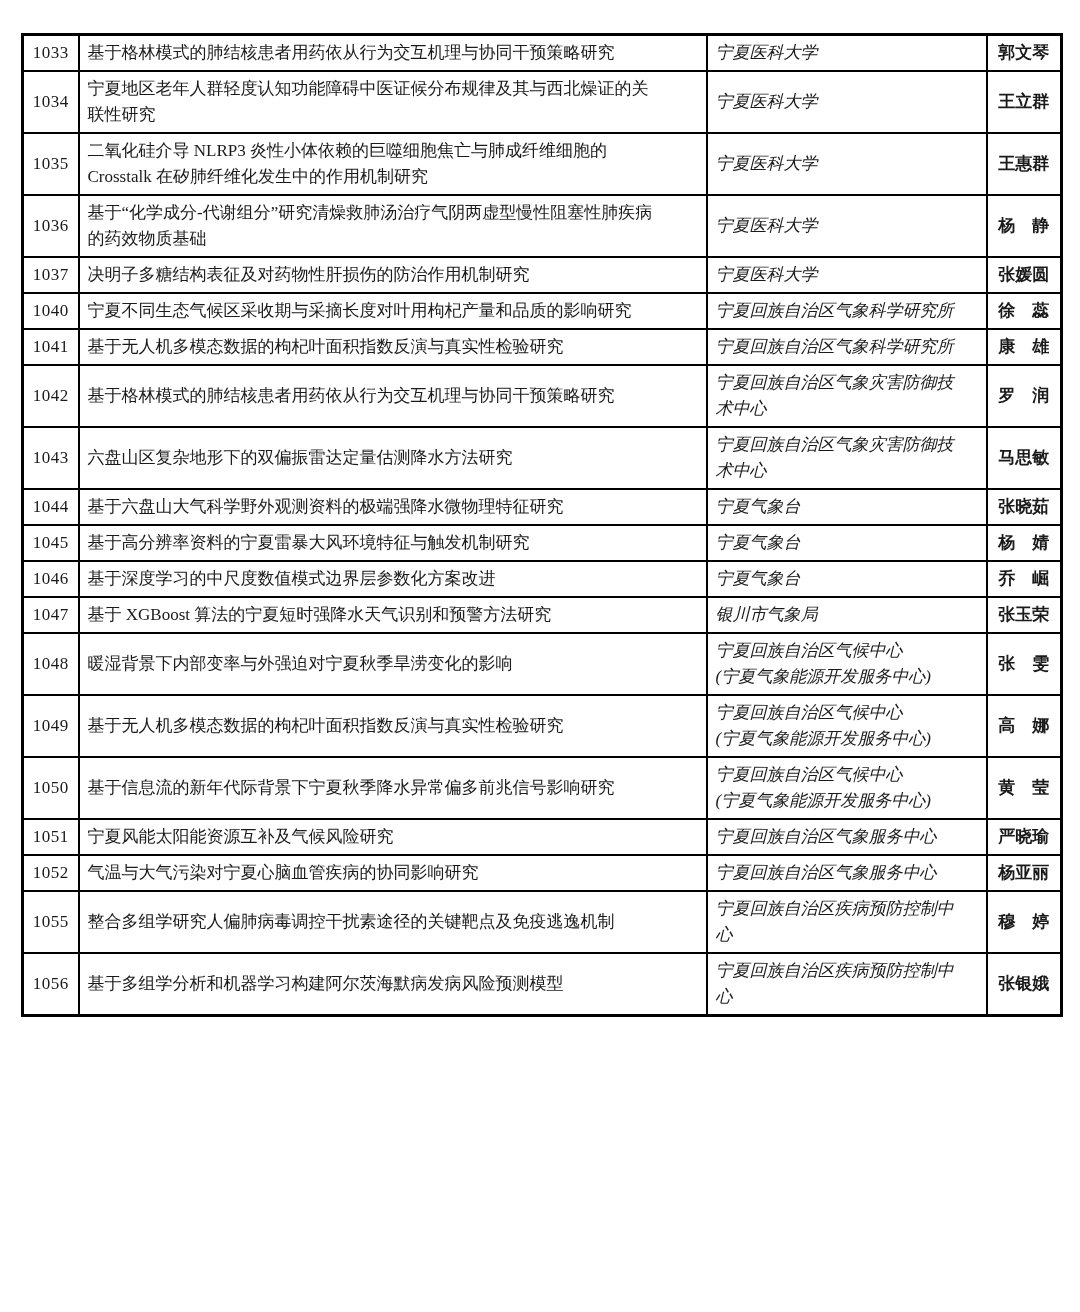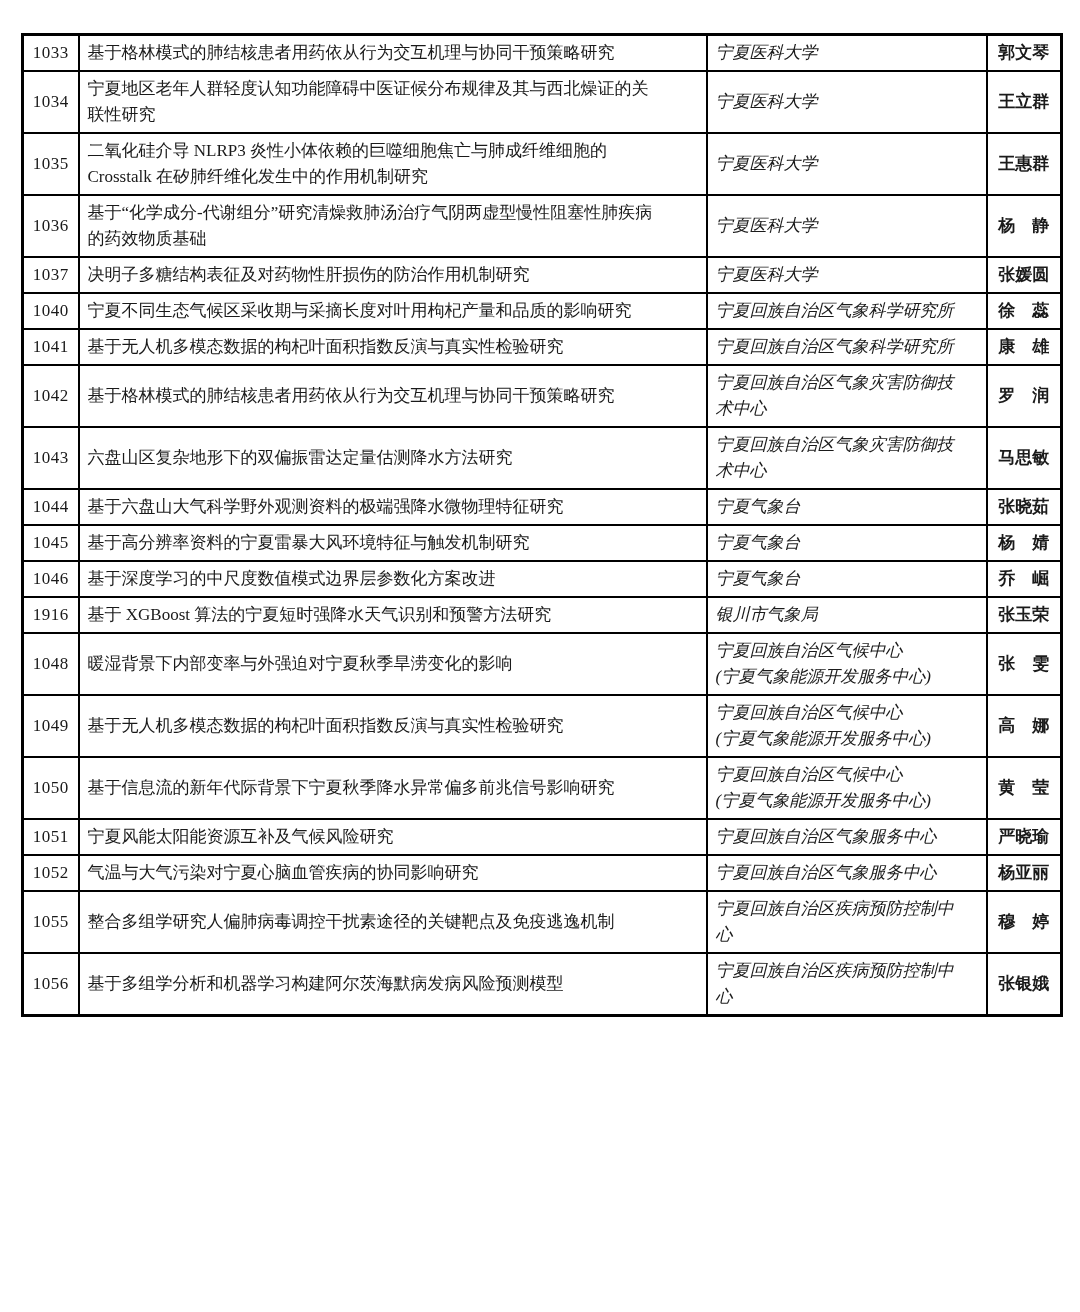--- a/index.html
+++ b/index.html
@@ -142,21 +142,21 @@
     <td class="c-inst">宁夏气象台</td>
     <td class="c-name">杨　婧</td>
   </tr>
         <tr>
     <td class="c-id">1046</td>
     <td class="c-title">基于深度学习的中尺度数值模式边界层参数化方案改进</td>
     <td class="c-inst">宁夏气象台</td>
     <td class="c-name">乔　崛</td>
   </tr>
         <tr>
-    <td class="c-id">1916</td>
+    <td class="c-id">1047</td>
     <td class="c-title">基于 XGBoost 算法的宁夏短时强降水天气识别和预警方法研究</td>
     <td class="c-inst">银川市气象局</td>
     <td class="c-name">张玉荣</td>
   </tr>
         <tr>
     <td class="c-id">1048</td>
     <td class="c-title">暖湿背景下内部变率与外强迫对宁夏秋季旱涝变化的影响</td>
     <td class="c-inst">宁夏回族自治区气候中心
 (宁夏气象能源开发服务中心)</td>
     <td class="c-name">张　雯</td>

